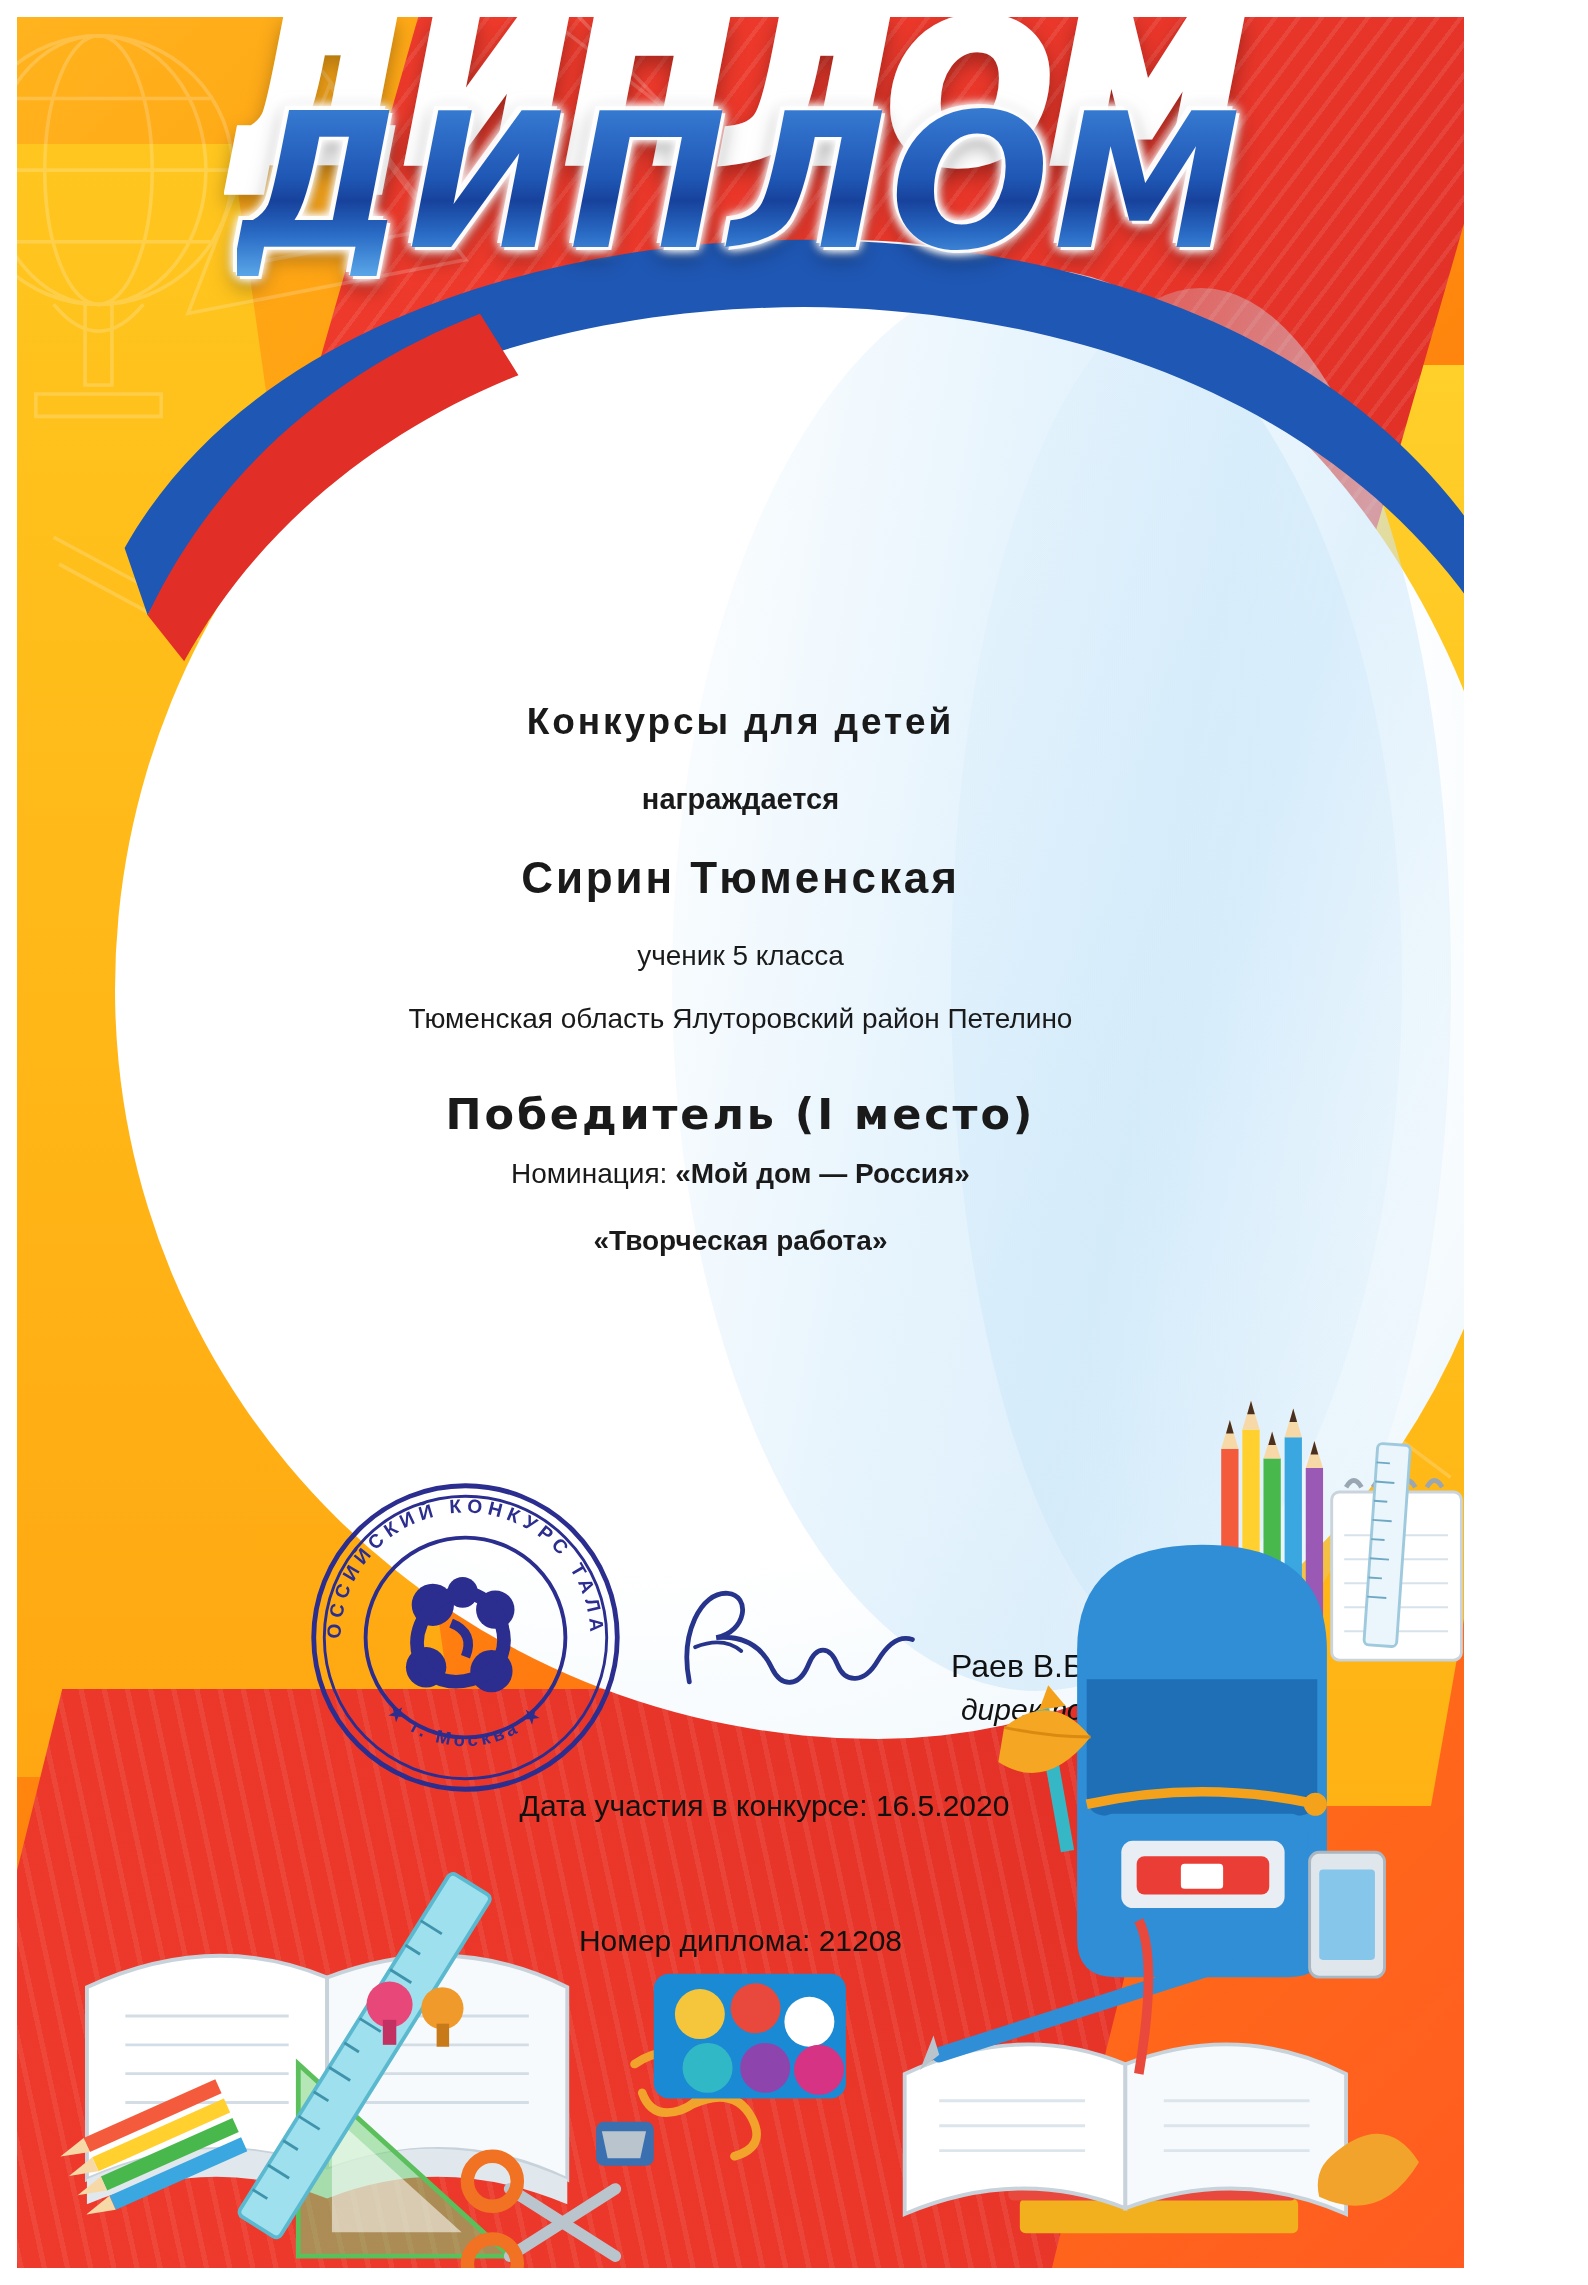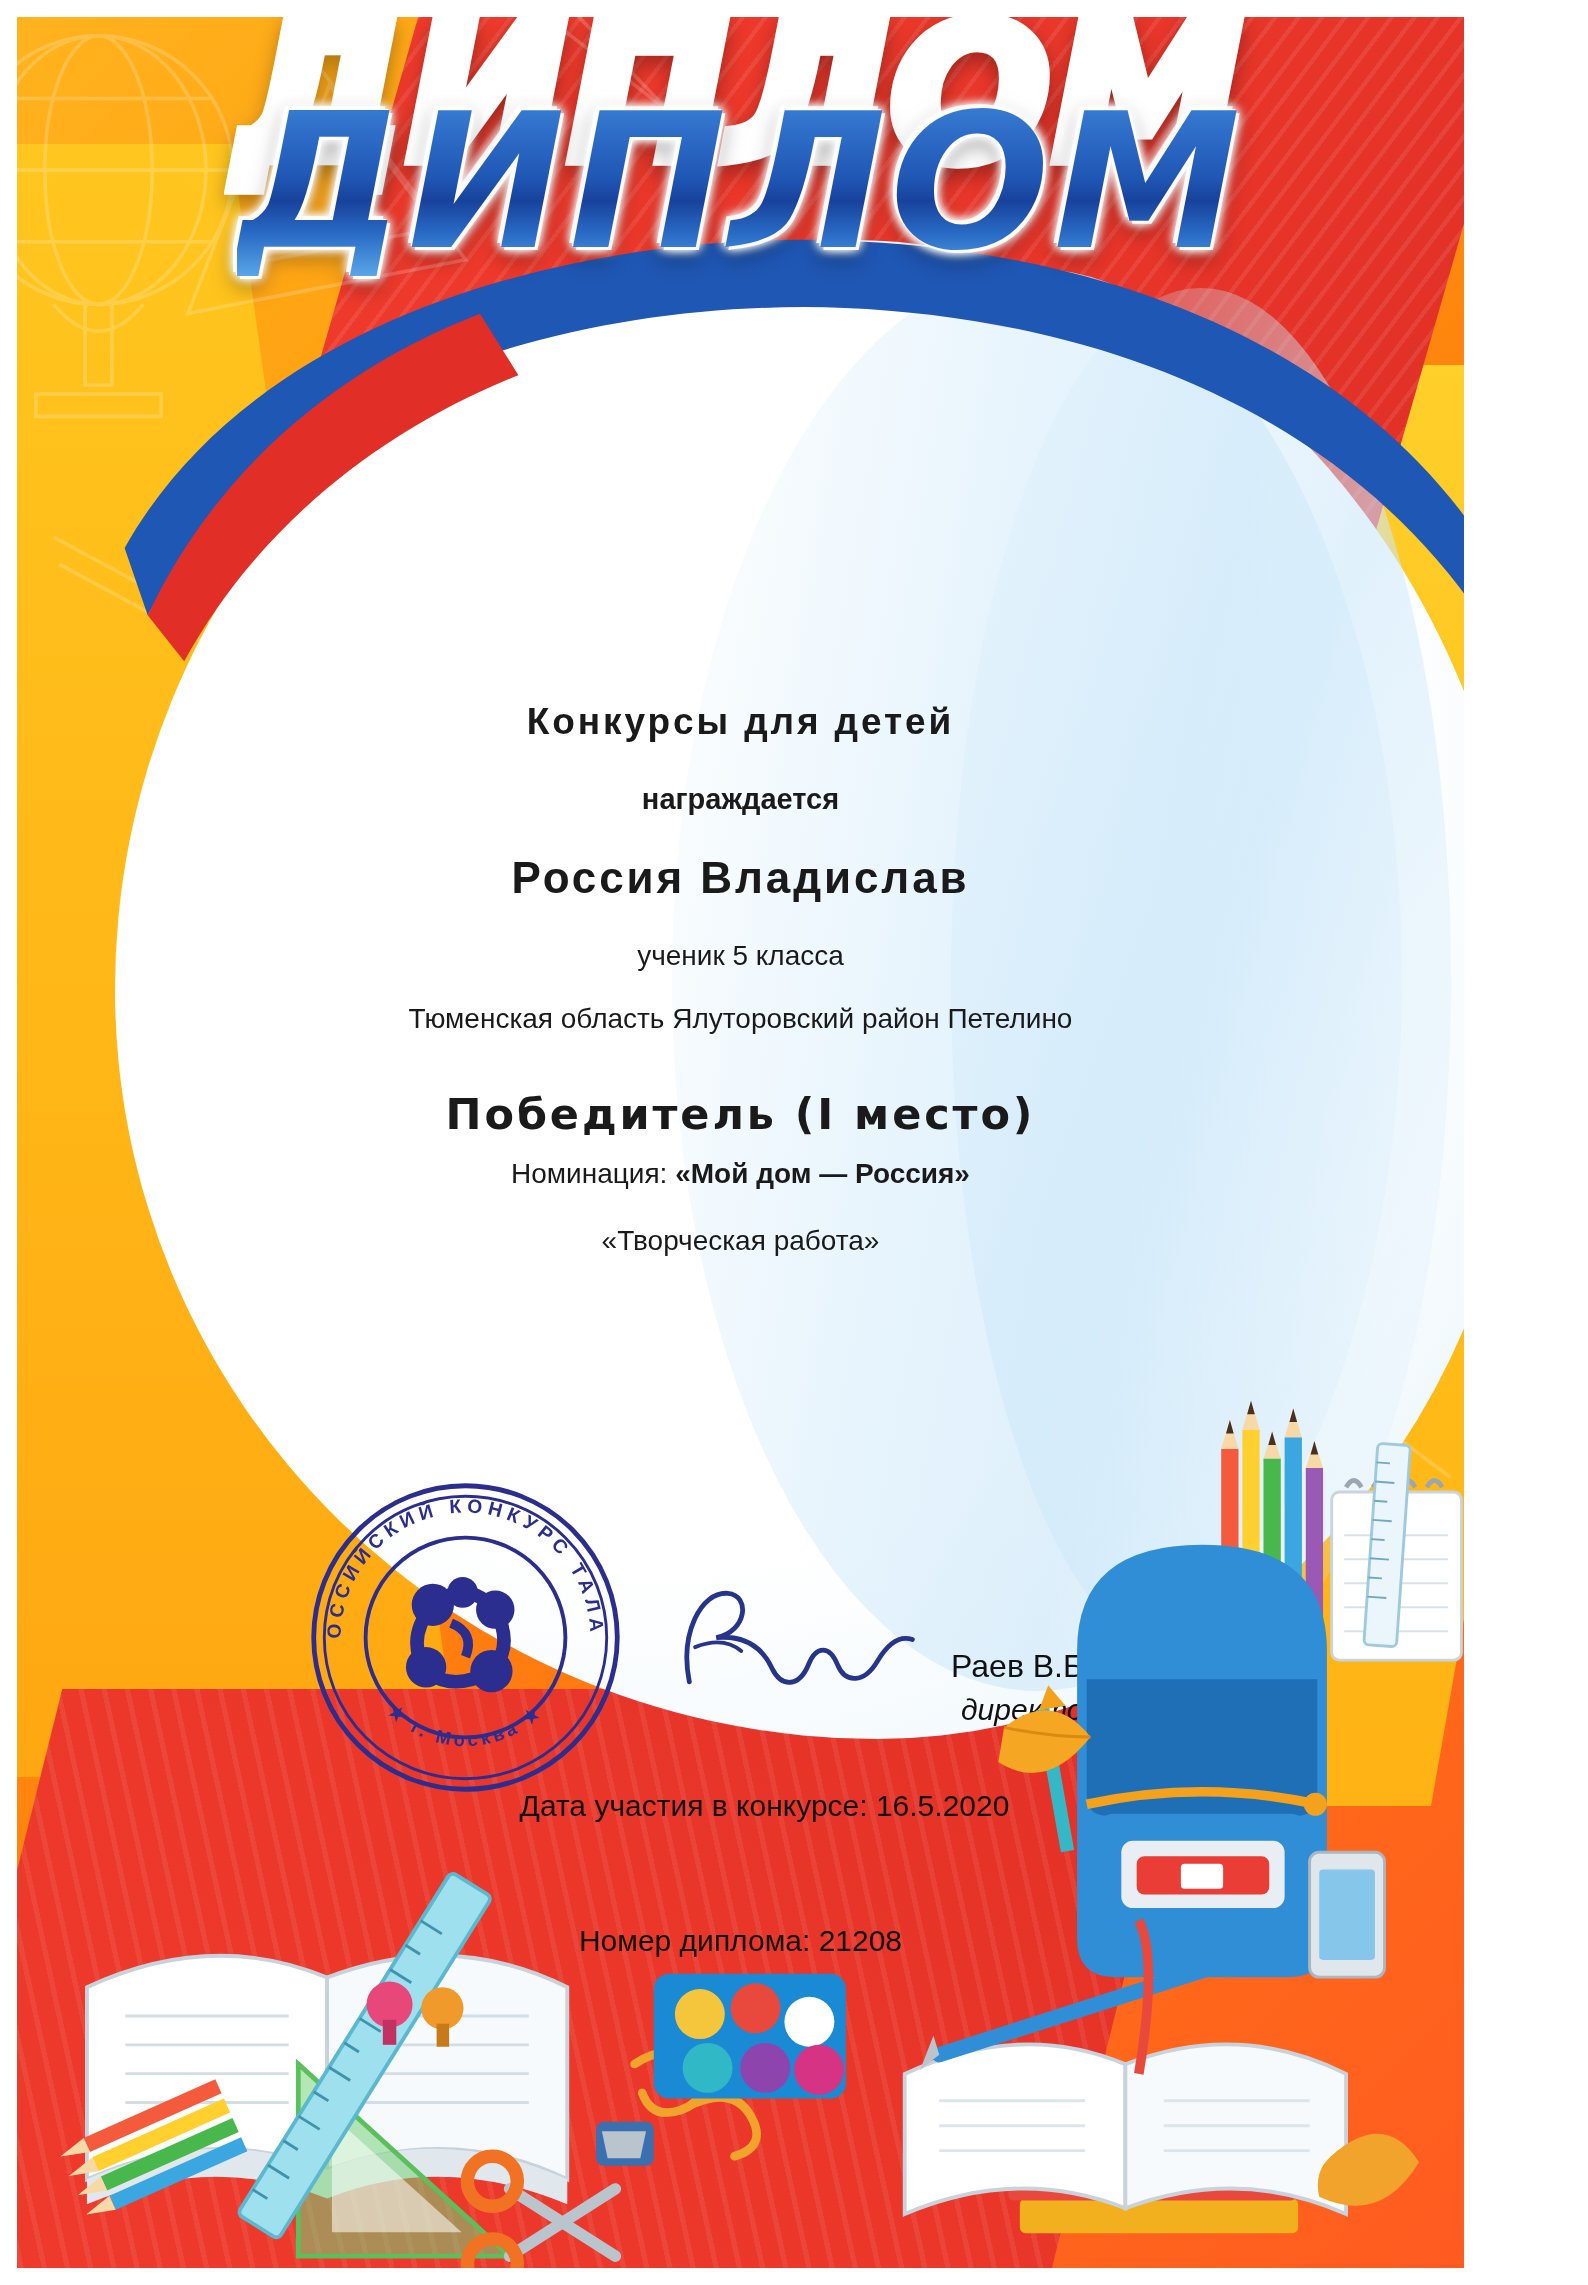--- a/index.html
+++ b/index.html
@@ -231,21 +231,21 @@
     font-size: 28px;
     margin-bottom: 35px;
   }
   .line-nomination {
     font-size: 28px;
     margin-bottom: 35px;
   }
   .line-nomination b { font-weight: bold; }
   .line-worktype {
     font-size: 28px;
-    font-weight: normal;
+    font-weight: bold;
   }
 
   
   .seal {
     position: absolute;
     left: 307px;
     top: 1479px;
     width: 317px;
     height: 317px;
     z-index: 22;
@@ -375,21 +375,21 @@
   <div class="title-shadowlayer">
     <span class="title">ДИПЛОМ</span>
   </div>
   <div class="title-wrap">
     <span class="title">ДИПЛОМ</span>
   </div>
 
   <div class="content">
     <div class="line-contest">Конкурсы для детей</div>
     <div class="line-awarded">награждается</div>
-    <div class="line-name">Россия  Владислав</div>
+    <div class="line-name">Сирин  Тюменская</div>
     <div class="line-class">ученик 5 класса</div>
     <div class="line-region">Тюменская область Ялуторовский район Петелино</div>
     <div class="line-place">Победитель  (I место)</div>
     <div class="line-nomination">
       <span>Номинация:</span>
       <b>«Мой дом — Россия»</b>
     </div>
     <div class="line-worktype">«Творческая работа»</div>
   </div>
 

